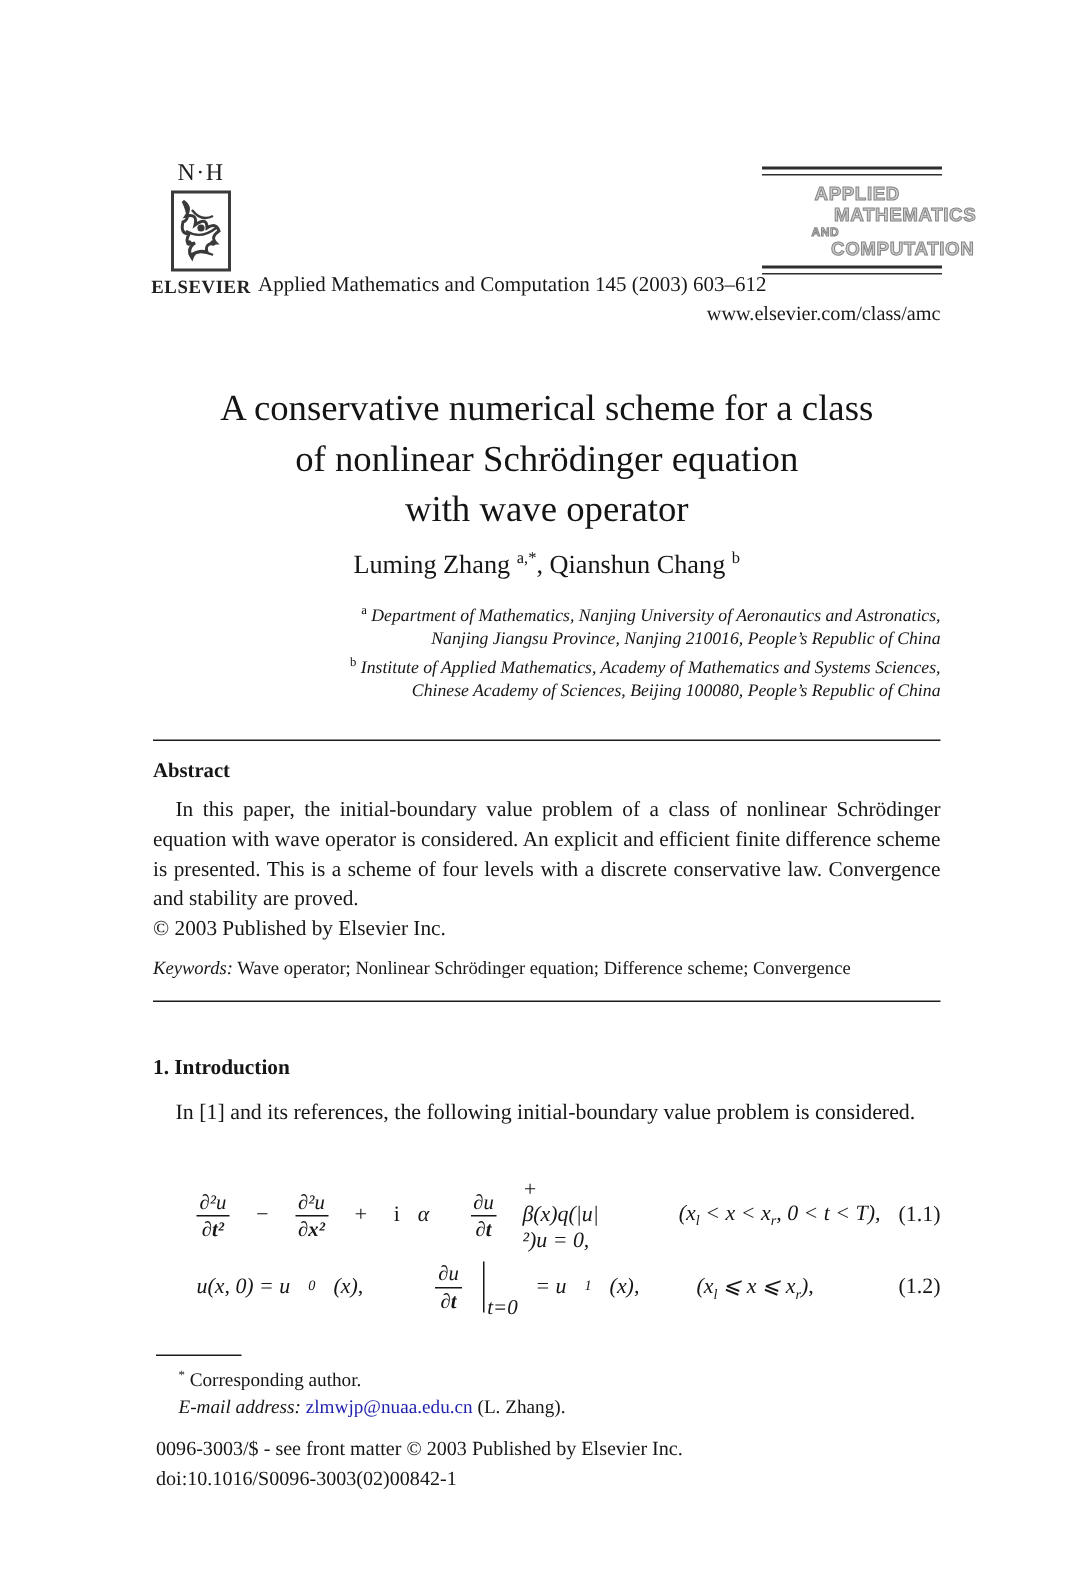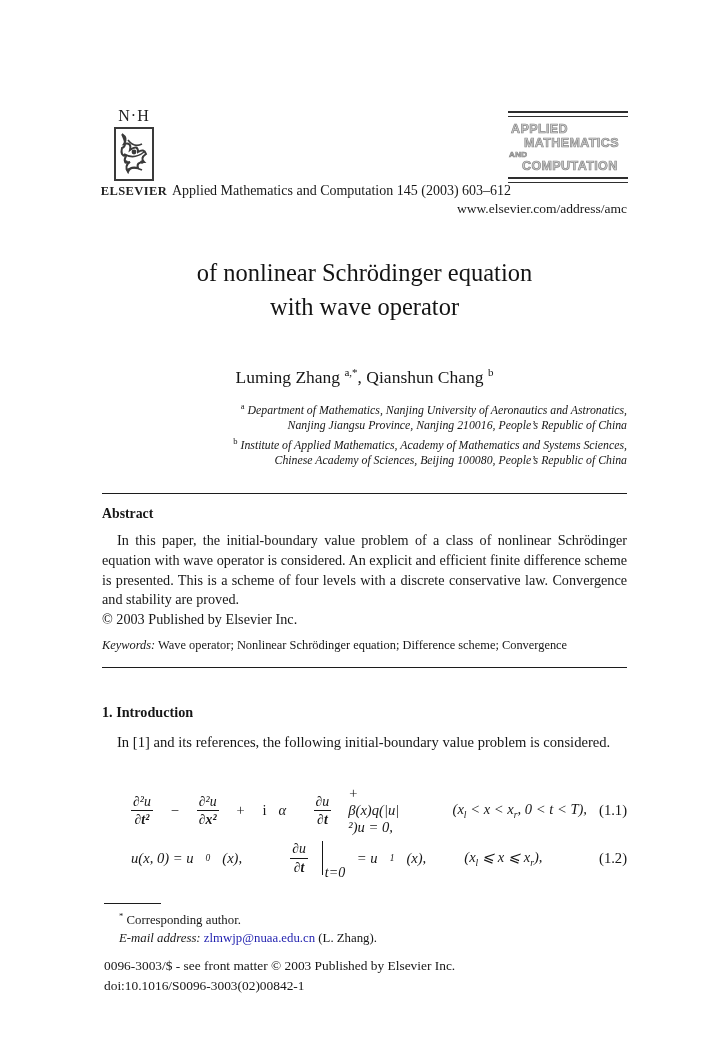--- a/index.html
+++ b/index.html
@@ -11,21 +11,21 @@
 
   
   .elsevier-logo { position:absolute; left:97px; top:107px; width:74px; text-align:center; }
   .nh { font-size:16px; letter-spacing:1px; color:#222; }
   .tree-svg { display:block; margin:1px auto 2px auto; }
   .els-name { font-size:12.5px; font-weight:bold; letter-spacing:0.4px; color:#222; }
 
   .journal-logo { position:absolute; left:508px; top:111px; width:120px; }
   .dbl { height:3px; border-top:2.6px solid #2e2e2e; border-bottom:1px solid #2e2e2e; }
   .jl-text { padding:5px 0 4px 0; font-family:"Liberation Sans","DejaVu Sans",sans-serif;
-             font-weight:700; color:#cfcfcf; -webkit-text-stroke:0.7px #868686; }
+             font-weight:700; color:#cfcfcf;margin-left:32px; -webkit-text-stroke:0.7px #868686; }
   .jl1 { font-size:12.5px; line-height:14px; margin-left:3px;  letter-spacing:0.4px; }
   .jl2 { font-size:12.5px; line-height:14px; margin-left:16px; letter-spacing:0.4px; }
   .jl3 { font-size:8px;    line-height:9px;  margin-left:1px;  letter-spacing:0.4px; }
   .jl4 { font-size:12.5px; line-height:14px; margin-left:14px; letter-spacing:0.4px; }
 
   .citation { position:absolute; left:172px; top:183px; font-size:14px; color:#181818; }
   .site-url { position:absolute; right:101px; top:201px; font-size:13.5px; color:#181818; }
 
   
   .title { position:absolute; left:102px; top:256px; width:525px; text-align:center;
@@ -101,23 +101,24 @@
     <div class="jl-text">
       <div class="jl1">APPLIED</div>
       <div class="jl2">MATHEMATICS</div>
       <div class="jl3">AND</div>
       <div class="jl4">COMPUTATION</div>
     </div>
     <div class="dbl"></div>
   </div>
 
   <div class="citation">Applied Mathematics and Computation 145 (2003) 603–612</div>
-  <div class="site-url">www.elsevier.com/address/amc</div>
+  <div class="site-url">www.elsevier.com/class/amc</div>
 
   <div class="title">
+    <div>A conservative numerical scheme for a class</div>
     <div>of nonlinear Schrödinger equation</div>
     <div>with wave operator</div>
   </div>
 
   <div class="authors">
     <span>Luming Zhang</span>
     <sup>a,*</sup><span>, </span>
     <span>Qianshun Chang</span>
     <sup>b</sup>
   </div>

